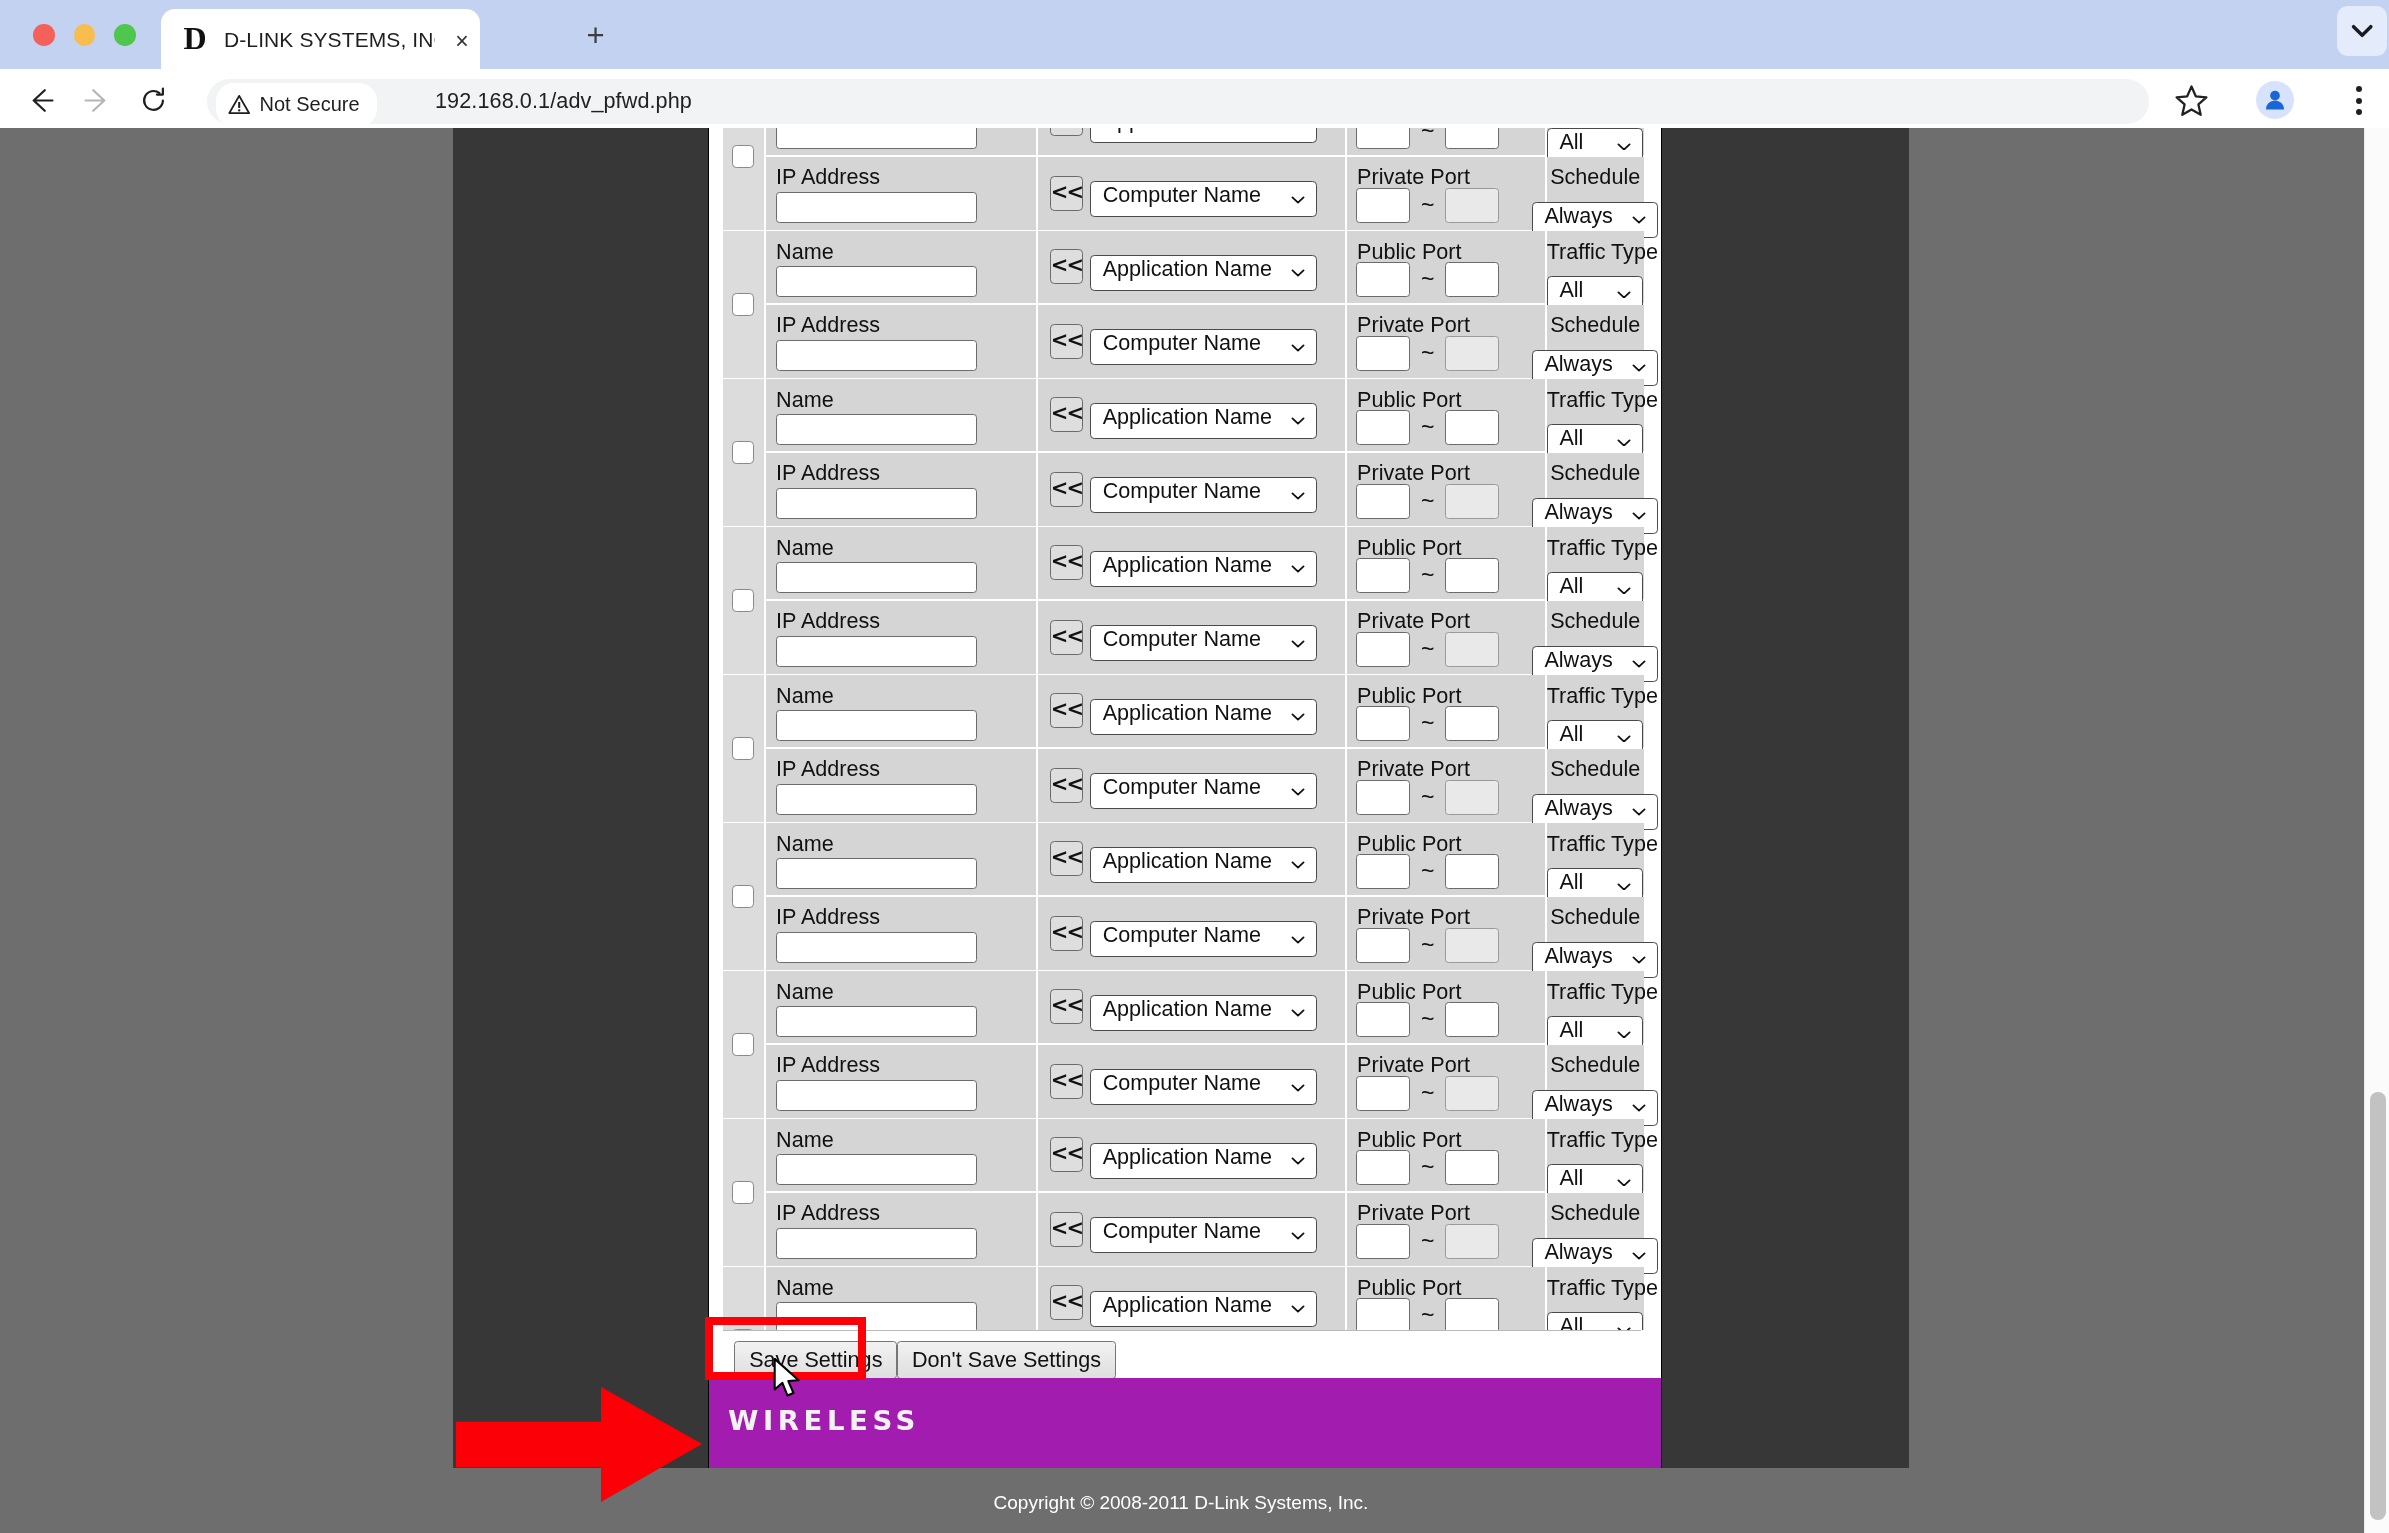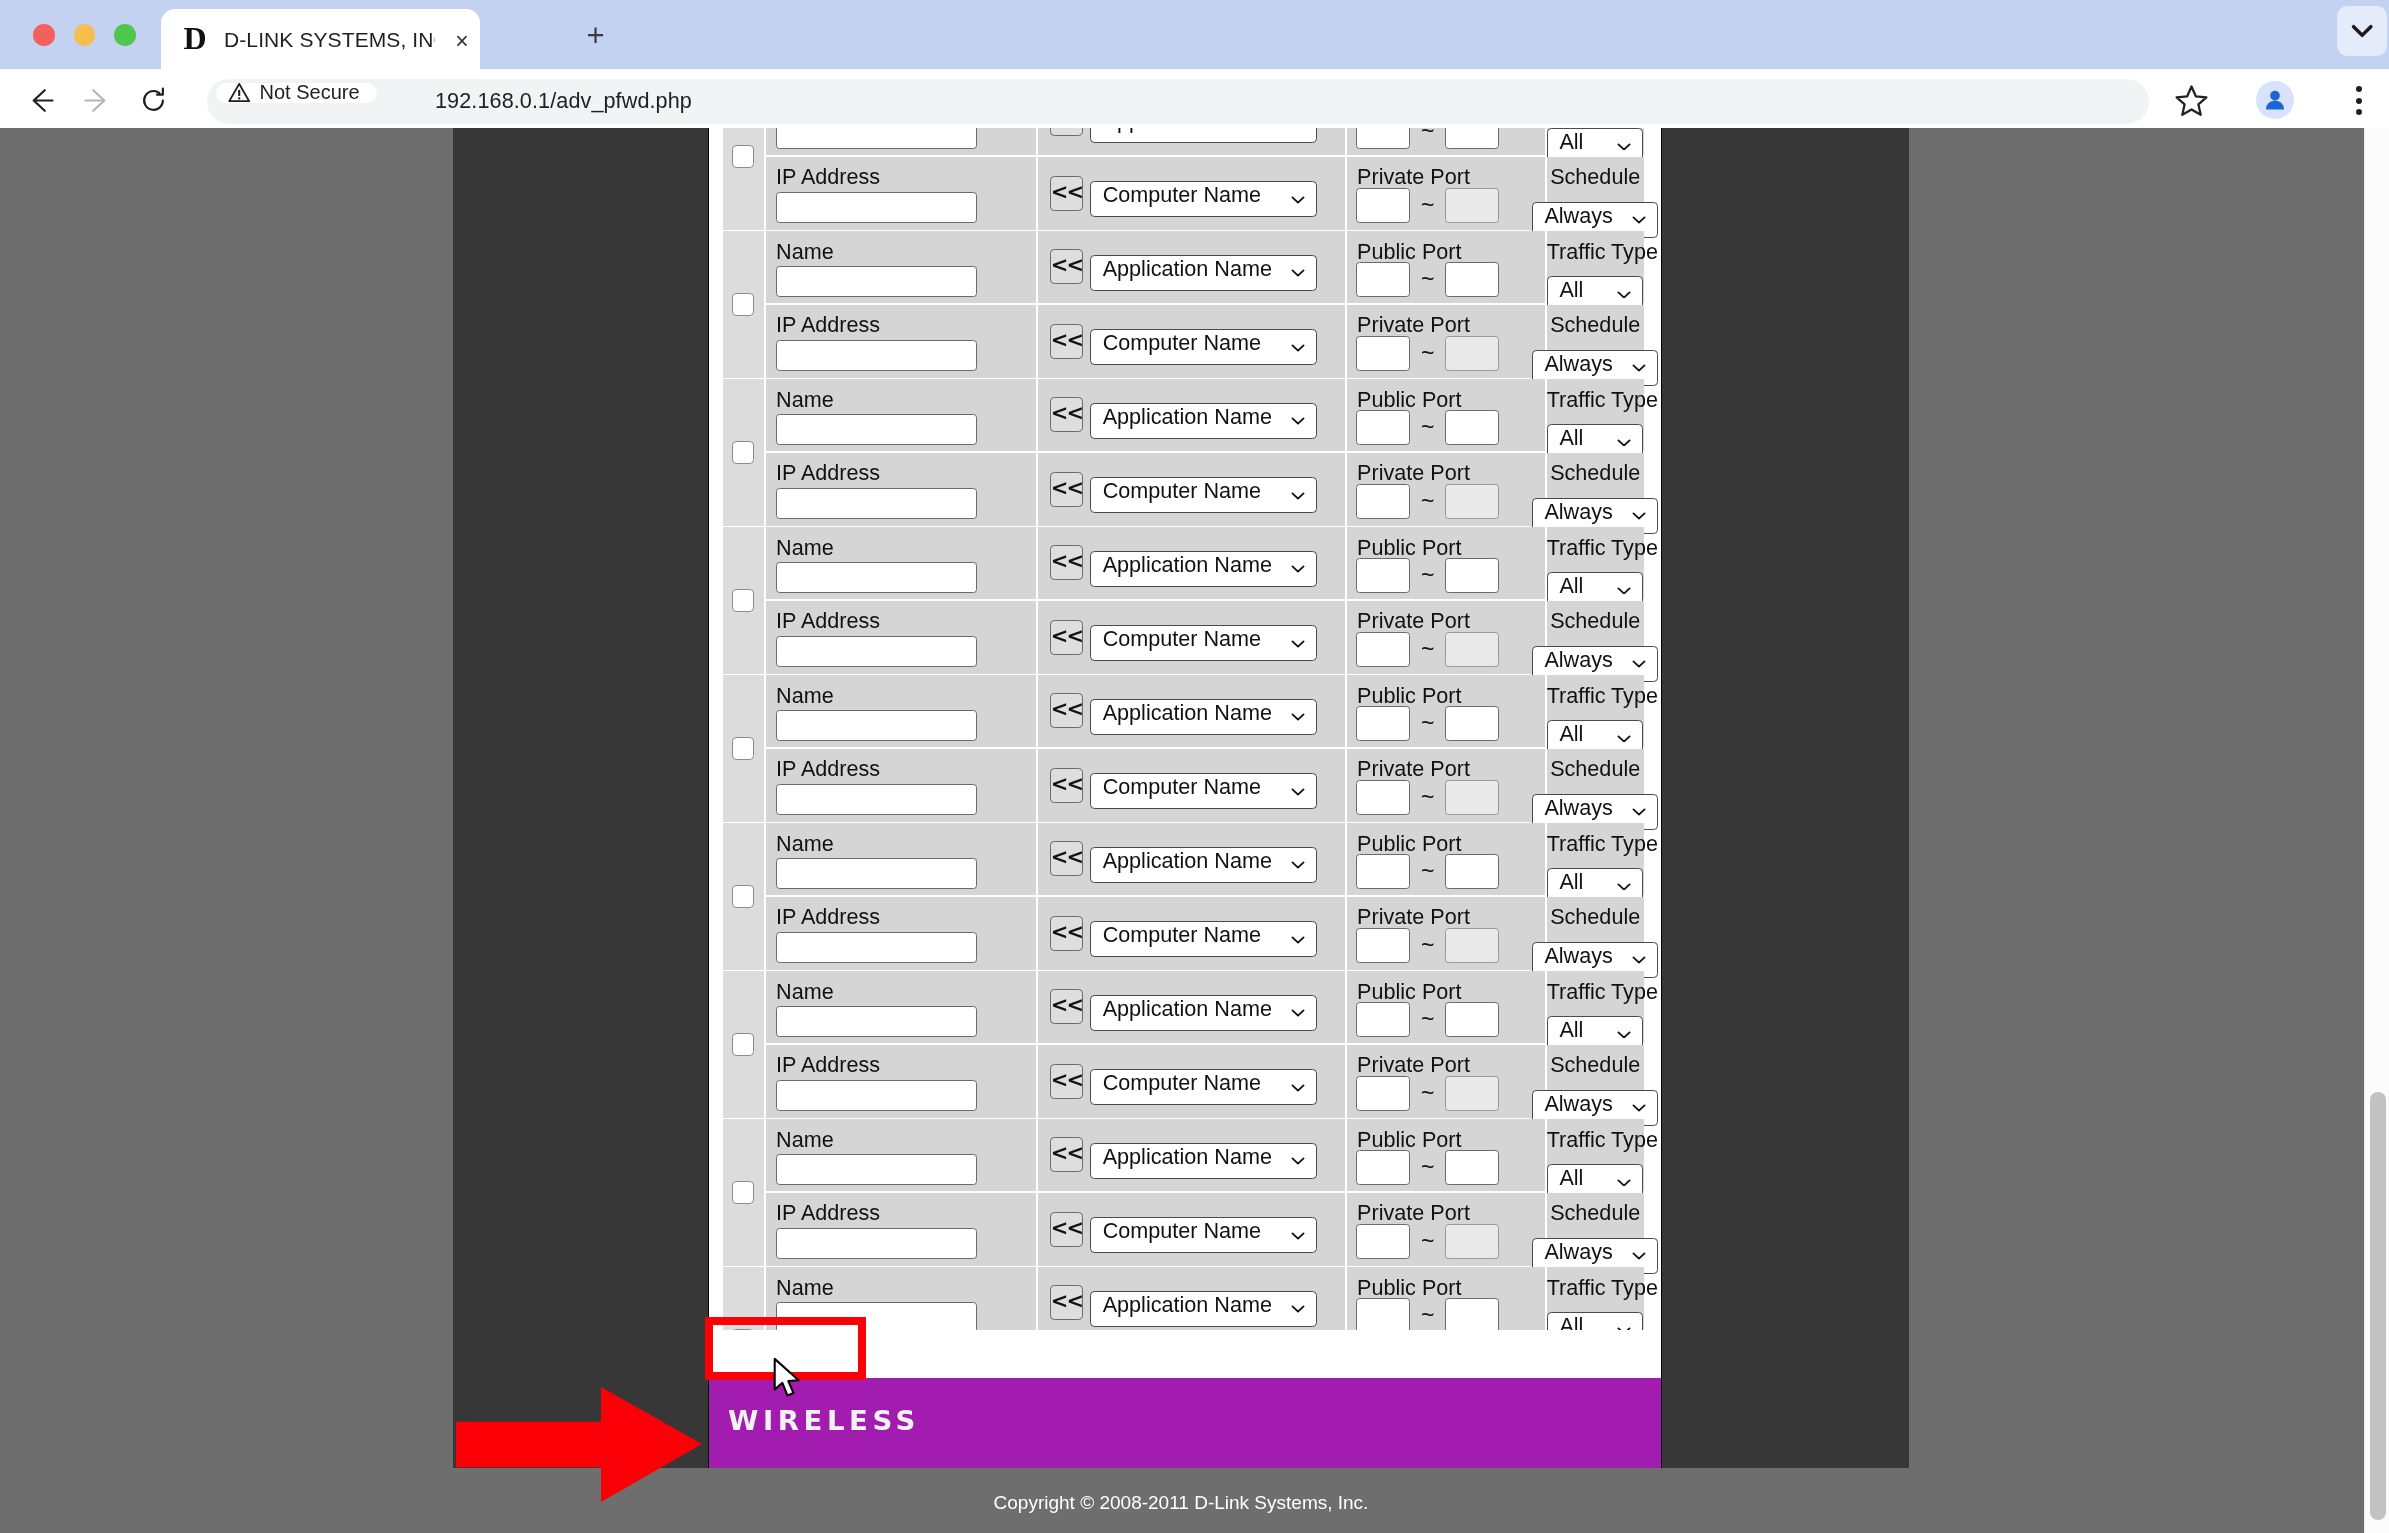--- a/index.html
+++ b/index.html
@@ -78,21 +78,21 @@
   #btn-back    { left: 21px; }
   #btn-forward { left: 78px; }
   #btn-reload  { left: 134px; }
 
   #omnibox {
     position: absolute; left: 207px; top: 9.5px;
     width: 1942px; height: 45px;
     background: #f1f3f4; border-radius: 22.4px;
   }
   #not-secure-chip {
-    position: absolute; left: 8.6px; top: 4.3px; height: 20px;
+    position: absolute; left: 8.6px; top: 4.3px; height: 44px;
     padding: 0 17.3px 0 12px;
     background: #ffffff; border-radius: 18px;
     display: flex; align-items: center; gap: 9.5px;
   }
   #not-secure-label { font-size: 20px; color: #1f1f1f; font-weight: 500; }
   #omnibox-url {
     position: absolute; left: 228px; top: 9.5px;
     font-size: 21.6px; color: #202124; letter-spacing: 0.1px;
   }
   #btn-star {
@@ -986,20 +986,24 @@
                           <path d="M1.6 1.6 L8 7.6 L14.4 1.6" stroke="#111" stroke-width="2.1" fill="none" stroke-linecap="round" stroke-linejoin="round"></path>
                         </svg>
                       </span>
                     </div>
                   </div>
                 </div>
               </div>
             </div>
         </div>
 
+        <div id="savebar">
+          <div class="btn" id="btn-save">Save Settings</div>
+          <div class="btn" id="btn-dontsave">Don't Save Settings</div>
+        </div>
 
       </div>
 
       <div id="router-footer">
         <div id="wireless-mark">WIRELESS</div>
       </div>
     </div>
 
     <div id="copyright">Copyright © 2008-2011 D-Link Systems, Inc.</div>
 

